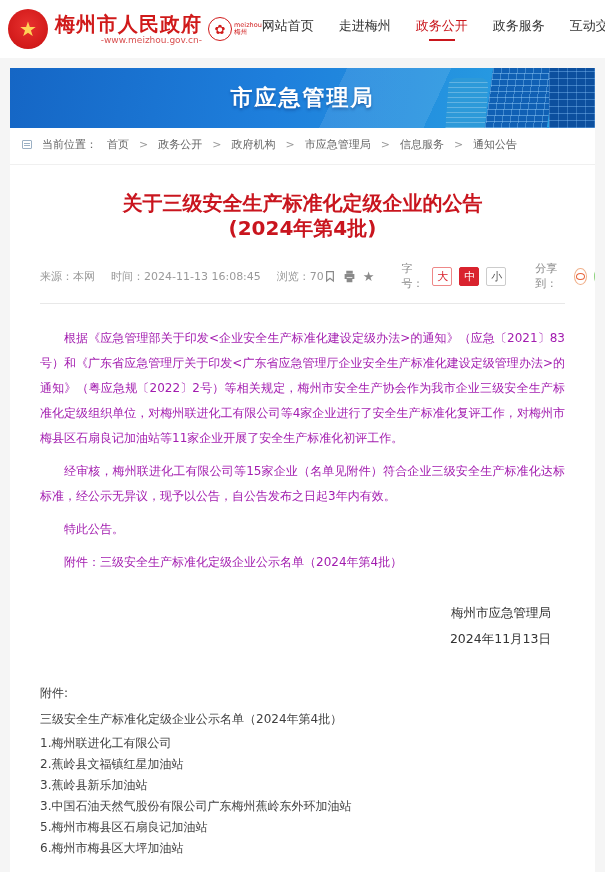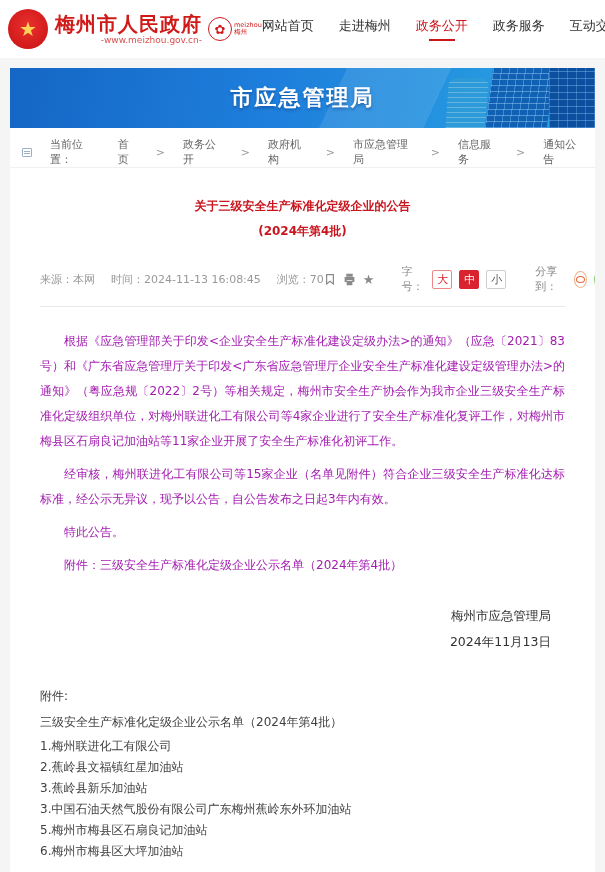--- a/index.html
+++ b/index.html
@@ -27,29 +27,29 @@
   .card { margin:10px 10px 0; height:816px; background:#fff; overflow:hidden; }
 
   .banner { position:relative; height:60px; background:linear-gradient(100deg,#1566c5 0%,#1e7fdc 45%,#2596e0 78%,#2fa8e6 100%); overflow:hidden; }
   .banner::before { content:""; position:absolute; inset:0; background:linear-gradient(115deg, transparent 55%, rgba(255,255,255,.10) 55%, rgba(255,255,255,.10) 72%, transparent 72%); }
   .bldg { position:absolute; top:0; }
   .bldg-1 { right:108px; top:10px; width:40px; height:50px; transform:skewX(-4deg); background-color:#2f9bd8; background-image:repeating-linear-gradient(0deg, rgba(255,255,255,.30) 0 1px, transparent 1px 5px); border-radius:8px 8px 0 0; opacity:.85; }
   .bldg-2 { right:44px; width:62px; height:60px; background-color:#1060b4; background-image:repeating-linear-gradient(0deg, rgba(160,215,255,.45) 0 1px, transparent 1px 6px),repeating-linear-gradient(90deg, rgba(160,215,255,.35) 0 1px, transparent 1px 8px); transform:skewX(-8deg); }
   .bldg-3 { right:-6px; width:52px; height:60px; background-color:#0c4f9e; background-image:repeating-linear-gradient(0deg, rgba(140,200,255,.4) 0 1px, transparent 1px 7px),repeating-linear-gradient(90deg, rgba(140,200,255,.3) 0 1px, transparent 1px 9px); }
   .banner-title { position:relative; text-align:center; line-height:60px; color:#fff; font-size:22px; font-weight:bold; letter-spacing:2px; text-shadow:0 2px 3px rgba(0,20,80,.35); }
 
-  .breadcrumb { display:flex; align-items:center; gap:18px; padding:9px 12px 0; font-size:11px; color:#666; border-bottom:1px solid #f0f0f0; }
+  .breadcrumb { display:flex; align-items:center; gap:10px; padding:9px 12px 12px; font-size:11px; color:#666; border-bottom:1px solid #f0f0f0; }
   .loc-icon { width:10px; height:9px; border:1px solid #9bb0c4; border-radius:1px; position:relative; flex:0 0 auto; }
   .loc-icon::before { content:""; position:absolute; left:1px; right:1px; top:2px; height:1px; background:#9bb0c4; box-shadow:0 2px 0 #9bb0c4; }
   .crumb { cursor:pointer; }
   .crumb-sep { color:#999; }
 
   
   .article { padding:0 30px; }
-  .article-title { margin-top:26px; text-align:center; color:#c9151e; font-weight:bold; font-size:12px; line-height:25px; }
+  .article-title { margin-top:26px; text-align:center; color:#c9151e; font-weight:bold; font-size:20px; line-height:25px; }
 
   .meta-row { margin-top:20px; display:flex; align-items:center; font-size:11px; color:#999; padding-bottom:12px; border-bottom:1px solid #e8e8e8; }
   .meta-left { display:flex; gap:16px; white-space:nowrap; }
   .meta-right { margin-left:auto; display:flex; align-items:center; gap:7px; }
   .tool-icon { color:#8a8a8a; font-size:13px; line-height:1; cursor:pointer; display:inline-flex; }
   .fs-label { color:#888; margin-left:20px; }
   .fs-btn { min-width:20px; padding:2px 4px; border-radius:2px; font-size:11px; text-align:center; cursor:pointer; line-height:13px; }
   .fs-large { border:1px solid #e88; color:#d9232e; background:#fff; }
   .fs-medium { border:1px solid #d9232e; background:#d9232e; color:#fff; }
   .fs-small { border:1px solid #ccc; color:#555; background:#fff; }

